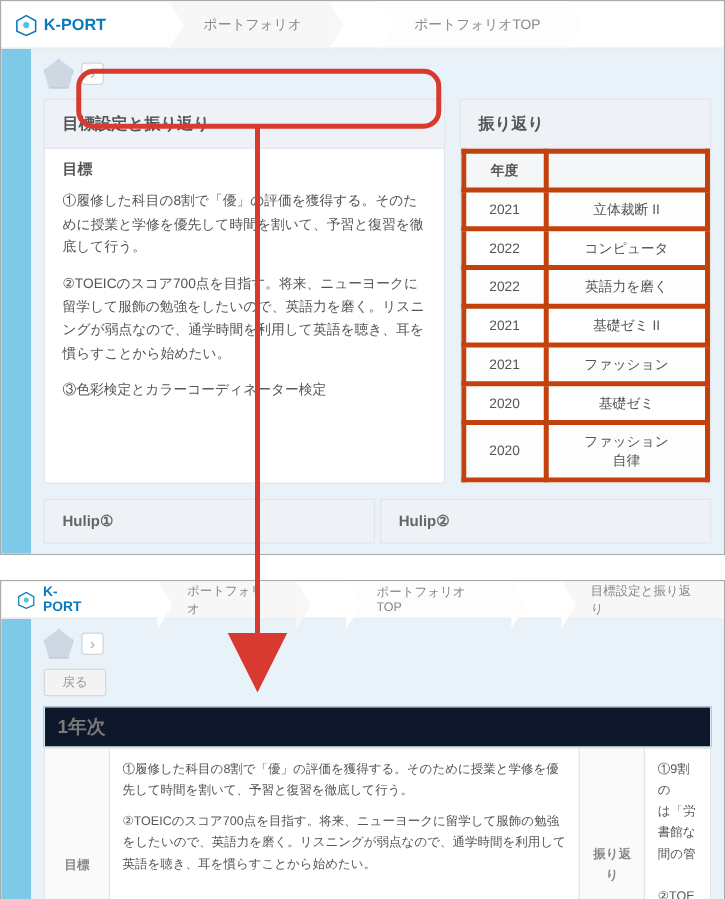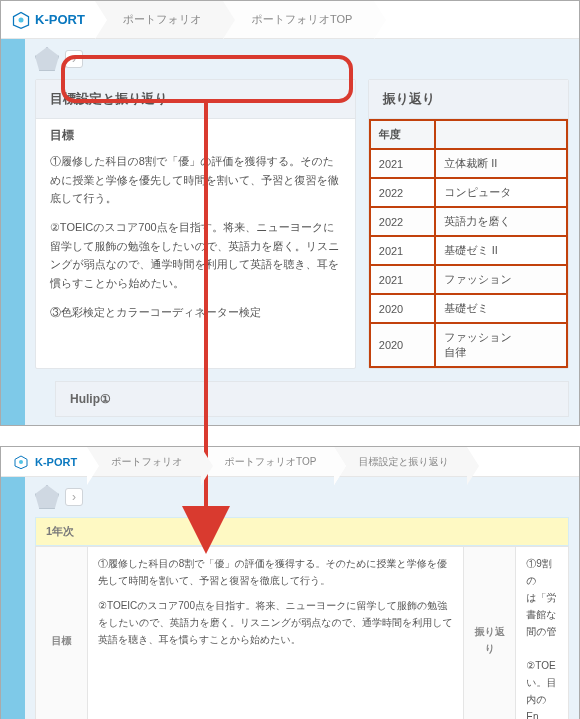--- a/index.html
+++ b/index.html
@@ -18,20 +18,21 @@
     overflow: hidden;
   }
   
   .crumbbar {
     display: flex;
     align-items: center;
     height: 38px;
     background: #fff;
     border-bottom: 1px solid #e6e6e6;
     position: relative;
+    gap: 40px;
   }
   .logo {
     display: flex;
     align-items: center;
     padding: 0 10px;
     font-weight: bold;
     color: #0a78bf;
     font-size: 13px;
     height: 100%;
   }
@@ -144,33 +145,33 @@
   .card-body p { margin-bottom:10px; }
 
   
   table.activity {
     width:100%;
     border-collapse:collapse;
     font-size:11px;
     color:#555;
   }
   table.activity th, table.activity td {
-    border:2px solid #c2410c;
+    border:4px solid #c2410c;
     padding:6px 8px;
-    text-align:left;
+    text-align:center;
   }
   table.activity th {
     background:#f4f6f8;
     font-weight:600;
     font-size:11px;
   }
   table.activity tr:nth-child(even) td { background:#fdfdfd; }
 
   
-  .hulip-row { display:flex; gap:4px; margin-top:12px;margin-left:20px; }
+  .hulip-row { display:flex; gap:4px; margin-top:12px; }
   .hulip {
     flex:1;
     background:#eef2f7;
     border:1px solid #e2e6ea;
     padding:10px 14px;
     font-weight:600;
     color:#666;
     font-size:12px;
   }
 
@@ -187,23 +188,23 @@
   .back-btn {
     display:inline-block;
     background:#f3f3f3;
     border:1px solid #d8d8d8;
     color:#999;
     font-size:10px;
     padding:3px 14px;
     border-radius:2px;
   }
   .yearheader {
-    background:#fef9c3;
+    background:#0f172a;
     color:#7a7a7a;
-    font-size:11px;
+    font-size:15px;
     font-weight:600;
     padding:6px 10px;
     border:1px solid #d5ecf5;
     margin-top:8px;
   }
   table.detail {
     width:100%;
     border-collapse:collapse;
     font-size:10px;
     color:#555;
@@ -305,20 +306,21 @@
                     <td style="white-space:pre-line">ファッション
 自律</td>
                   </tr>
           </tbody>
               </table>
         </div>
       </div>
 
       <div class="hulip-row">
         <div class="hulip">Hulip①</div>
+        <div class="hulip">Hulip②</div>
       </div>
     </div>
   </div>
 
   <div class="highlight" style="left:60px; top:54px; width:292px; height:48px;"></div>
 </div>
 
 <div class="screenshot" id="shot2">
   <div class="crumbbar crumbbar2" style="height:30px;font-size:10px">
     <div class="logo" style="font-size:11px;">
@@ -336,20 +338,23 @@
   </div>
 
   <div class="contentwrap short">
     <div class="leftrail"></div>
     <div class="main">
       <div class="badge-row">
         <div class="pentagon"></div>
         <div class="chev">›</div>
       </div>
 
+      <div style="margin-bottom:6px;">
+        <span class="back-btn">戻る</span>
+      </div>
 
       <div class="yearheader">1年次</div>
 
       <table class="detail">
         <tbody>
               <tr>
           <td class="lab">目標</td>
           <td>
             <div>①履修した科目の8割で「優」の評価を獲得する。そのために授業と学修を優先して時間を割いて、予習と復習を徹底して行う。</div>
             <div style="height:8px"></div>

